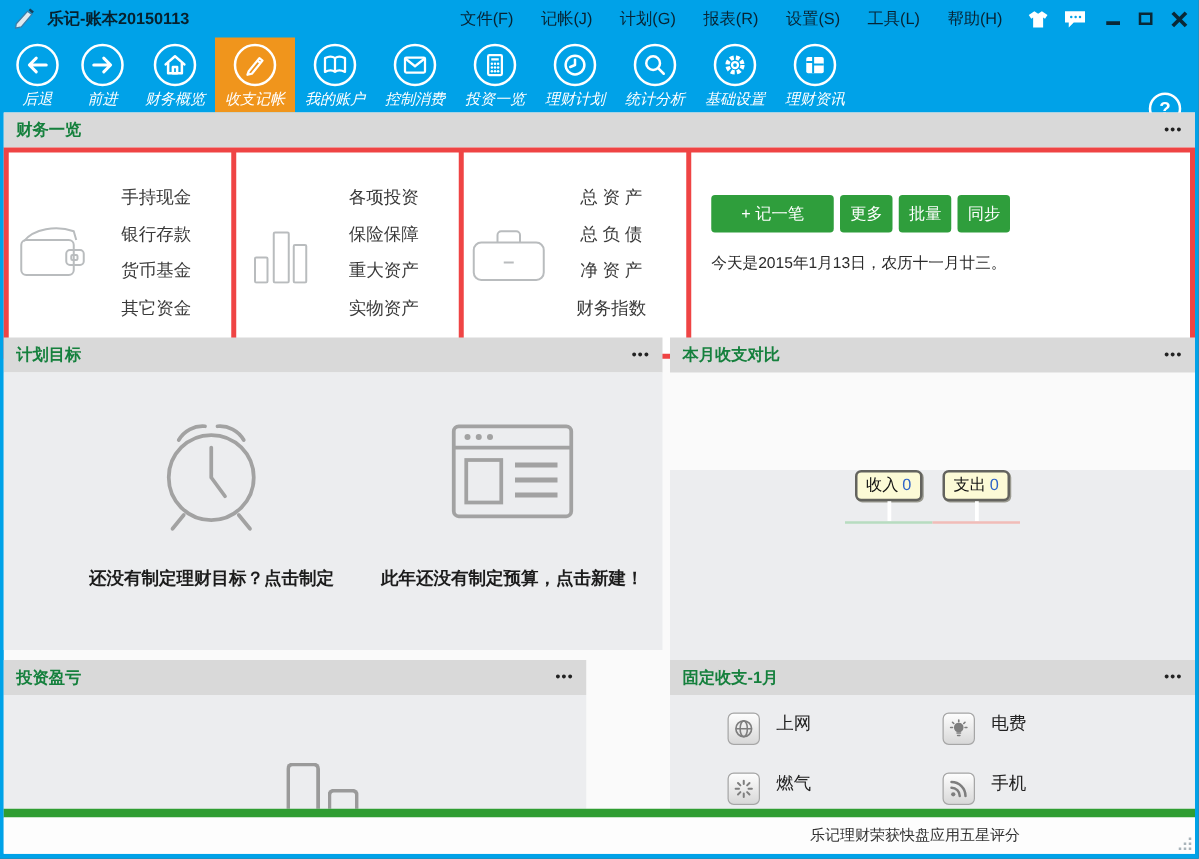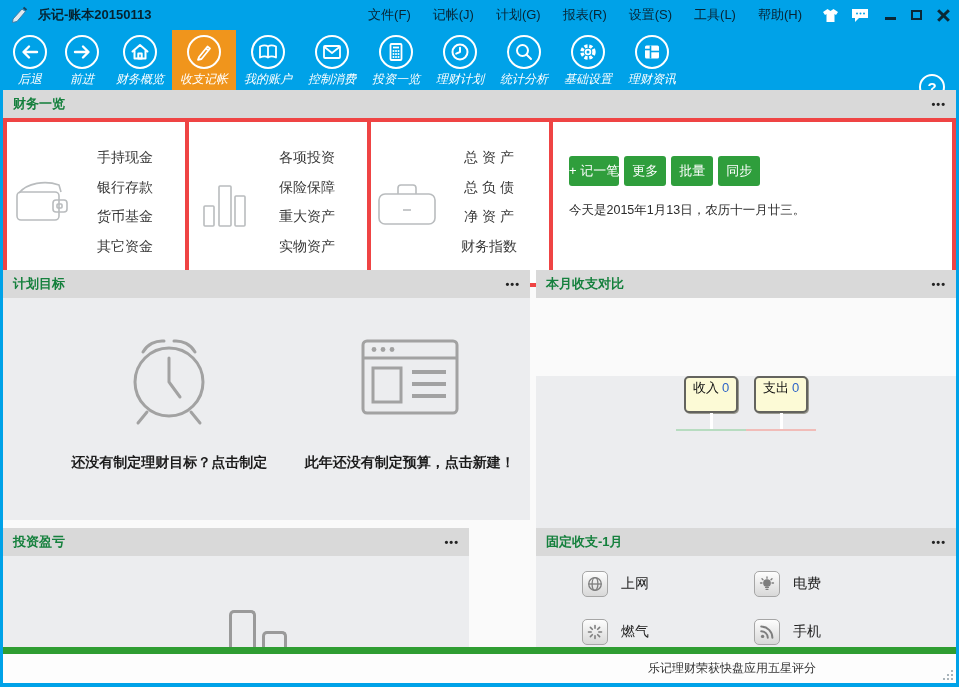--- a/index.html
+++ b/index.html
@@ -39,48 +39,48 @@
   
   .panel-overview { position:absolute; top:0; left:0; right:0; height:172px; }
   .overview-body { height:169px; background:#ef4444; display:flex; gap:4px; padding:4px; }
   .ov-card { background:#fff; flex:0 0 178px; display:flex; align-items:center; }
   .ov-card-icon { width:72px; display:flex; justify-content:center; }
   .ov-card-list { flex:1; display:flex; flex-direction:column; justify-content:space-around; height:118px; padding-right:14px; }
   .ov-row { font-size:14px; color:#3a3a3a; text-align:center; cursor:pointer; }
   .ov-actions { background:#fff; flex:1; padding:34px 12px 0 16px; }
   .btn-row { display:flex; gap:5px; }
   .gbtn { background:#2f9e3c; color:#fff; border:none; border-radius:3px; font-size:13px; padding:6px 8px; font-family:"Liberation Sans",sans-serif; cursor:pointer; white-space:nowrap; }
-  .gbtn.wide { padding:6px 0; }
+  .gbtn.wide { padding:6px 24px; }
   .today-text { margin-top:16px; font-size:12.5px; color:#2b2b2b; }
 
   
   .panel-plan { position:absolute; top:180px; left:0; width:527px; height:275px; }
   .panel-month { position:absolute; top:180px; left:533px; right:0; height:250px; }
   .plan-body { height:222px; background:#ecedef; display:flex; padding-left:46px; }
   .plan-group { flex:1; display:flex; flex-direction:column; align-items:center; padding-top:30px; cursor:pointer; }
   .plan-caption { margin-top:26px; font-size:14px; font-weight:bold; color:#1c1c1c; }
   .month-body { height:222px; background:#ecedef; }
   .minichart { display:flex; width:140px; margin:78px auto 0; }
   .mc-col { width:70px; display:flex; flex-direction:column; align-items:center; }
-  .tipbtn { background:#fcfad6; border:2px solid #63635e; border-radius:5px; box-shadow:1px 1px 0 #9a9a90; padding:1px 7px 14px; font-size:13px; color:#111; cursor:pointer; white-space:nowrap; }
+  .tipbtn { background:#fcfad6; border:2px solid #63635e; border-radius:5px; box-shadow:1px 1px 0 #9a9a90; padding:1px 7px 2px; font-size:13px; color:#111; cursor:pointer; white-space:nowrap; }
   .tipbtn .val { color:#2e64c8; margin-left:3px; }
   .mc-conn { width:3px; height:16px; background:#fff; }
   .mc-base { width:70px; height:2px; }
   .mc-base.green { background:#b7dcc0; }
   .mc-base.pink { background:#f1bcb8; }
 
   
   .panel-invest { position:absolute; top:438px; left:0; width:466px; height:119px; }
   .panel-fixed { position:absolute; top:438px; left:533px; right:0; height:97px; }
   .invest-body { position:relative; height:91px; background:#ecedef; overflow:hidden; }
   .ibar { position:absolute; border:3px solid #9a9a9a; border-bottom:none; border-radius:5px 5px 0 0; background:#ecedef; }
   .ibar1 { left:226px; top:54px; width:27px; height:60px; }
   .ibar2 { left:259px; top:75px; width:25px; height:40px; }
   .fixed-body { height:91px; background:#ecedef; display:grid; grid-template-columns:1fr 1fr; padding:14px 30px 0 46px; row-gap:18px; overflow:hidden; }
-  .fx-item { display:flex; align-items:center; gap:13px; height:28px; cursor:pointer; }
+  .fx-item { display:flex; align-items:flex-start; gap:13px; height:28px; cursor:pointer; }
   .fx-icon { width:26px; height:26px; border:1px solid #a6a6a6; border-radius:5px; background:linear-gradient(#fdfdfd,#d8d8d8); display:flex; align-items:center; justify-content:center; }
   .fx-label { font-size:14px; color:#222; }
 
   
   .greenbar { position:absolute; top:557px; left:0; right:0; height:7px; background:#2f9d32; }
   .statusbar { position:absolute; top:564px; left:0; right:0; height:29px; background:#fdfdfd; display:flex; align-items:center; justify-content:flex-end; padding-right:140px; }
   .status-text { font-size:12px; color:#333; }
   .resize-grip { position:absolute; right:3px; bottom:3px; width:10px; height:10px; cursor:nwse-resize; }
   .resize-grip i { position:absolute; width:2px; height:2px; background:#a9b4ba; }
   .resize-grip i:nth-child(1){ right:0; bottom:0; }

